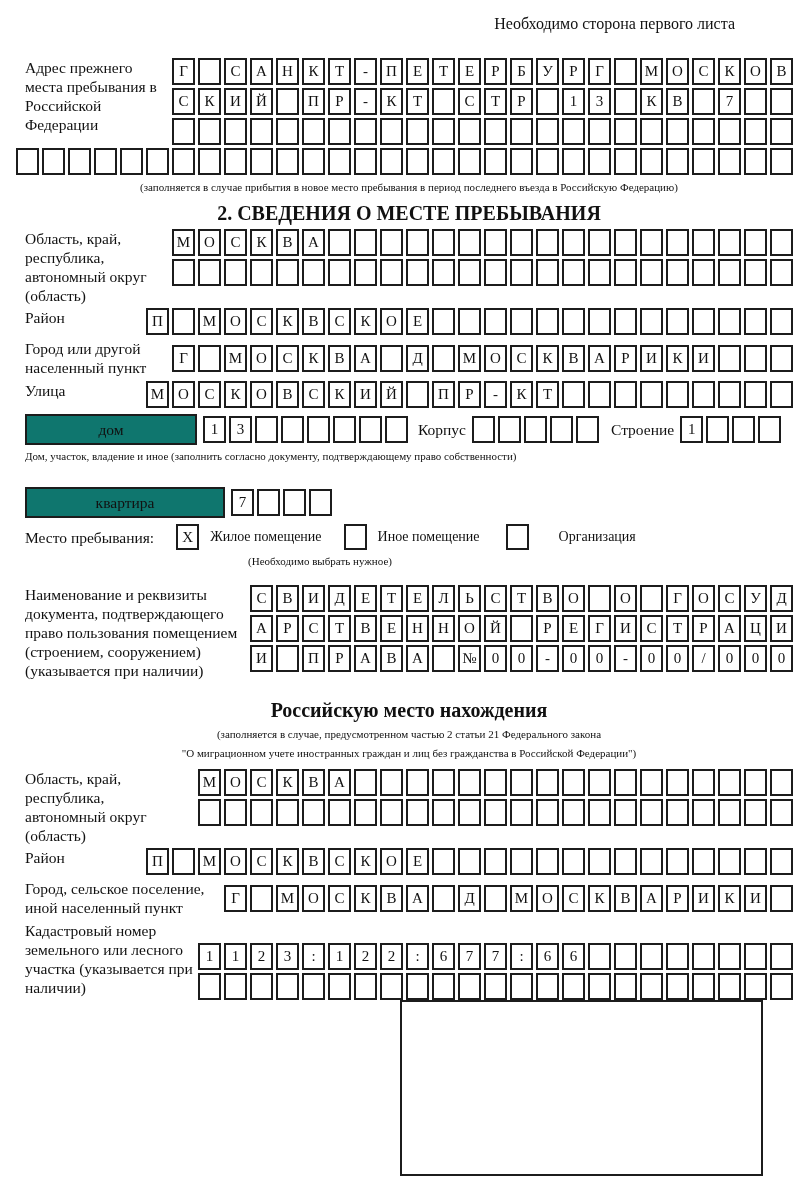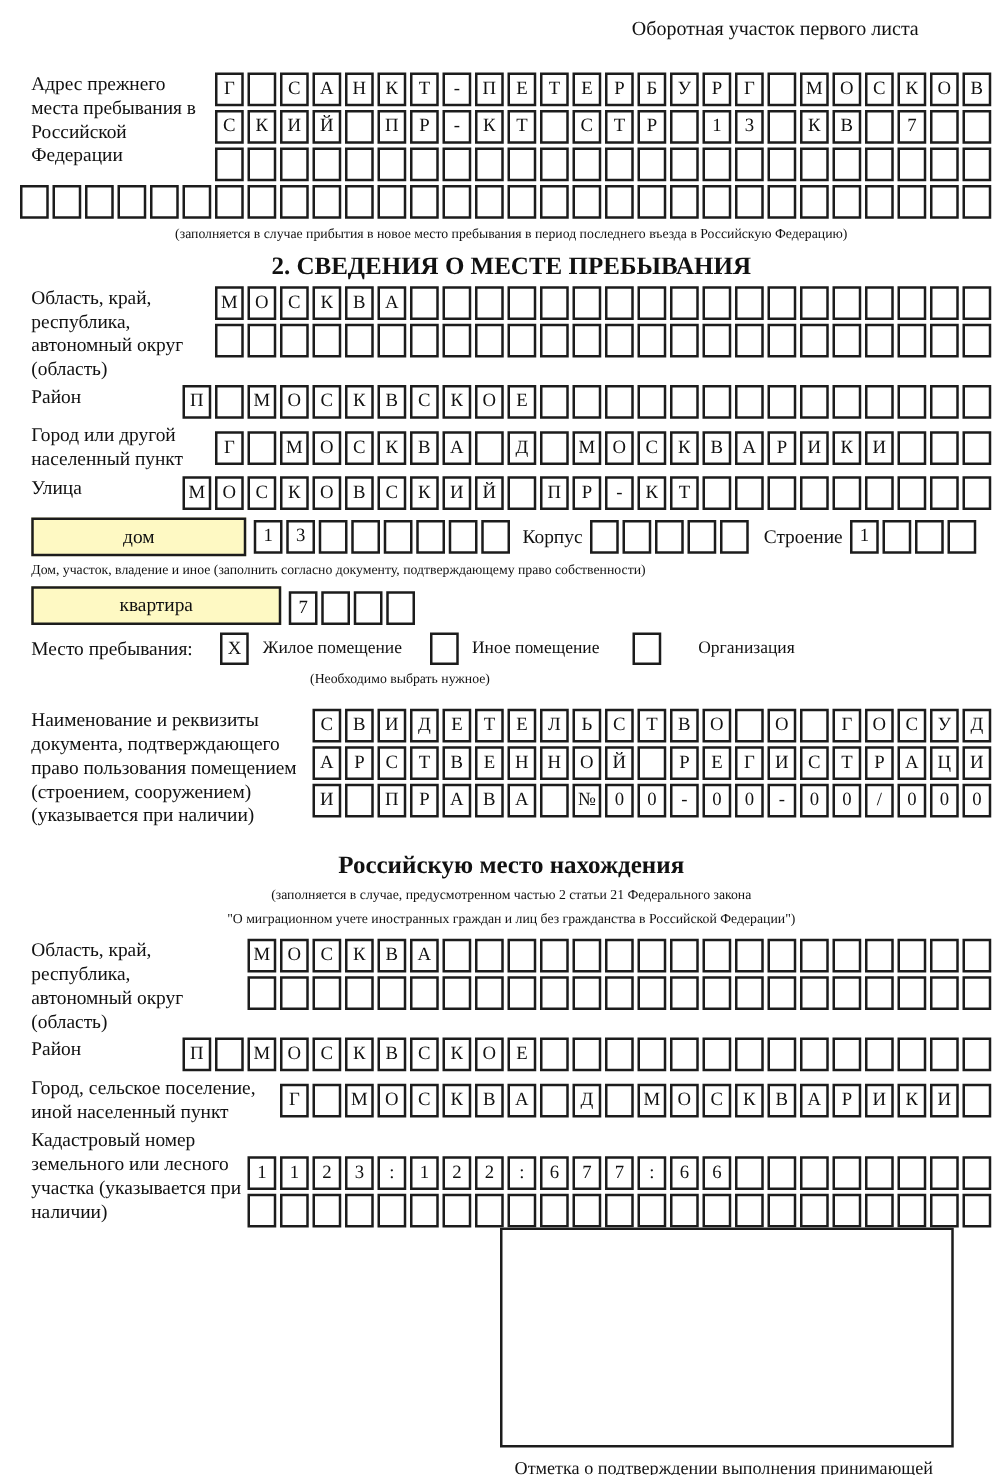--- a/index.html
+++ b/index.html
@@ -22,21 +22,21 @@
     width:23px; height:27px; border:2px solid #1c1c1c; flex:0 0 auto;
     display:flex; align-items:center; justify-content:center;
     font-size:15px; line-height:1; background:#fff;
   }
   .caption { font-size:11px; line-height:19px; }
   .caption.center { text-align:center; }
   .sec-title { text-align:center; font-weight:bold; font-size:20px; line-height:22px; }
 
   .boxedlabel {
     border:2px solid #1c1c1c; height:31px; display:flex;
-    align-items:center; justify-content:center; font-size:15.5px; background:#fef9c3; flex:0 0 auto;
+    align-items:center; justify-content:center; font-size:15.5px; background:#0f766e; flex:0 0 auto;
   }
   .checkbox {
     width:23px; height:26px; border:2px solid #1c1c1c; flex:0 0 auto;
     display:flex; align-items:center; justify-content:center; font-size:15px;
   }
   .stayrow { display:flex; align-items:center; }
   .stayrow .opt-label { font-size:14px; }
 
   .bigbox-wrap { display:flex; justify-content:flex-end; padding-right:30px; }
   .bigbox { width:363px; height:176px; border:2px solid #1c1c1c; background:#fff; }
@@ -47,36 +47,36 @@
   .addr-block { margin-top:24px; }
   .overflow-row { margin-top:3px; margin-left:-17px; }
   .addr-note { margin-top:3px; text-align:center; }
   .title2 { margin-top:5px; }
   .r-region { margin-top:5px; min-height:66px; }
   .r-district { margin-top:3px; }
   .r-city { margin-top:4px; min-height:32px; align-items:center; }
   .r-street { margin-top:4px; }
   .house-row { margin-top:6px; display:flex; align-items:center; }
   .note-left { margin-top:2px; }
-  .apt-row { margin-top:3px; display:flex; align-items:flex-end;font-family:Liberation Serif, serif; }
+  .apt-row { margin-top:21px; display:flex; align-items:center;font-family:Liberation Serif, serif; }
   .stay-block { margin-top:6px; }
   .necessary { margin-top:2px; width:590px; text-align:center; }
   .doc-block { margin-top:14px; min-height:110px; }
   .actual-title { margin-top:4px; }
   .actual-note { margin-top:4px; text-align:center; }
   .r-region2 { margin-top:6px; min-height:66px; }
   .r-cad { margin-top:4px; }
   .cad-cells { margin-top:22px; }
 </style>
 </head>
 <body>
 
 <div class="page">
 
-  <div class="header-note">Оборотная участок первого листа</div>
+  <div class="header-note">Необходимо сторона первого листа</div>
 
   <div class="formrow addr-block">
     <div class="label" style="width:150px;">Адрес прежнего места пребывания в Российской Федерации</div>
     <div class="cellcol">
       <div class="cellrow">
           <div class="cell">Г</div>
           <div class="cell"></div>
           <div class="cell">С</div>
           <div class="cell">А</div>
           <div class="cell">Н</div>

